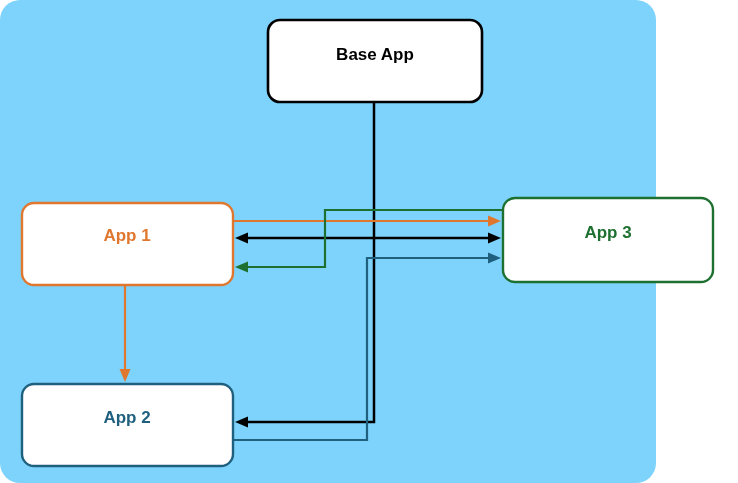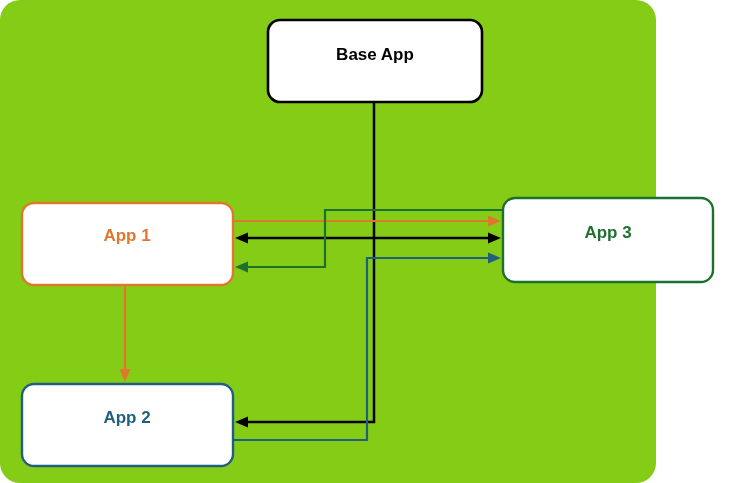--- a/index.html
+++ b/index.html
@@ -8,21 +8,21 @@
     background: #ffffff;
     width: 738px;
     height: 483px;
     overflow: hidden;
     font-family: "Liberation Sans", sans-serif;
   }
   .canvas {
     position: relative;
     width: 656px;
     height: 483px;
-    background: #84cc16;
+    background: #7dd3fc;
     border-radius: 20px;
   }
   svg { display: block; }
   .node-rect {
     fill: #ffffff;
     stroke-width: 2.4;
   }
   .node-rect.black { stroke-width: 2.6; }
   .node-label {
     font-family: "Liberation Sans", sans-serif;

